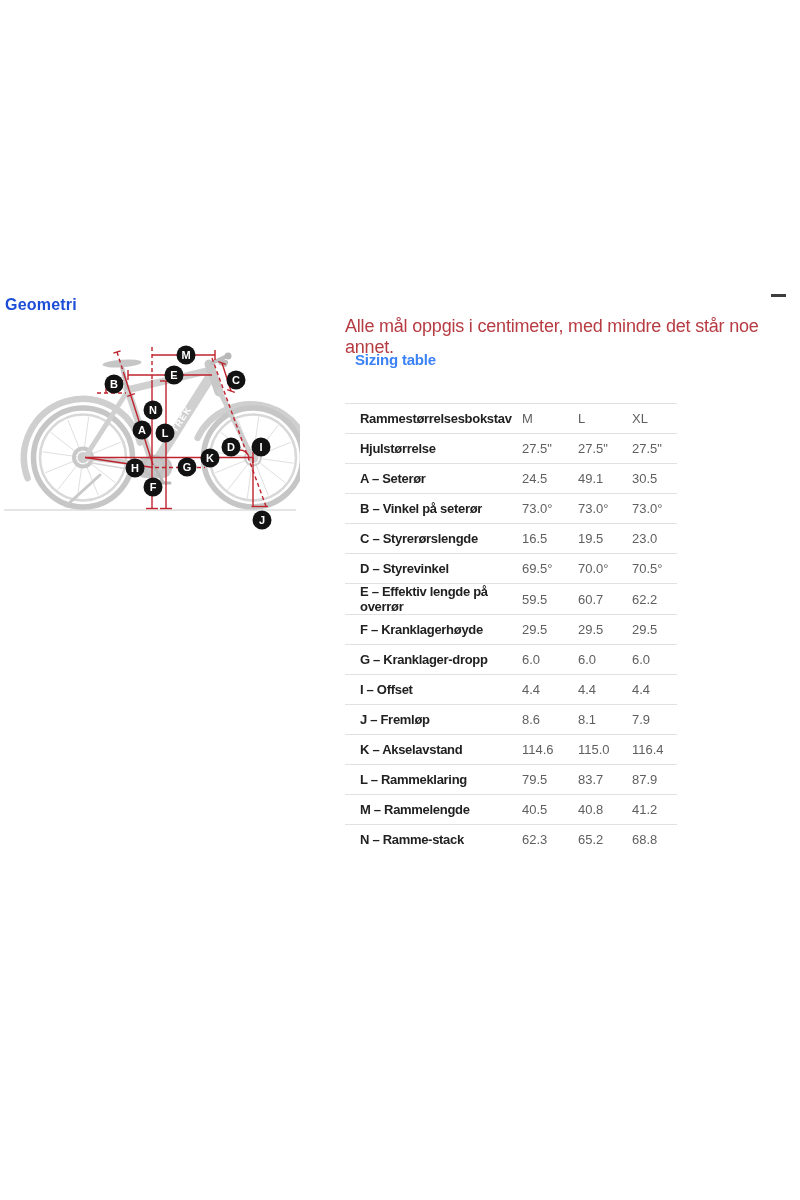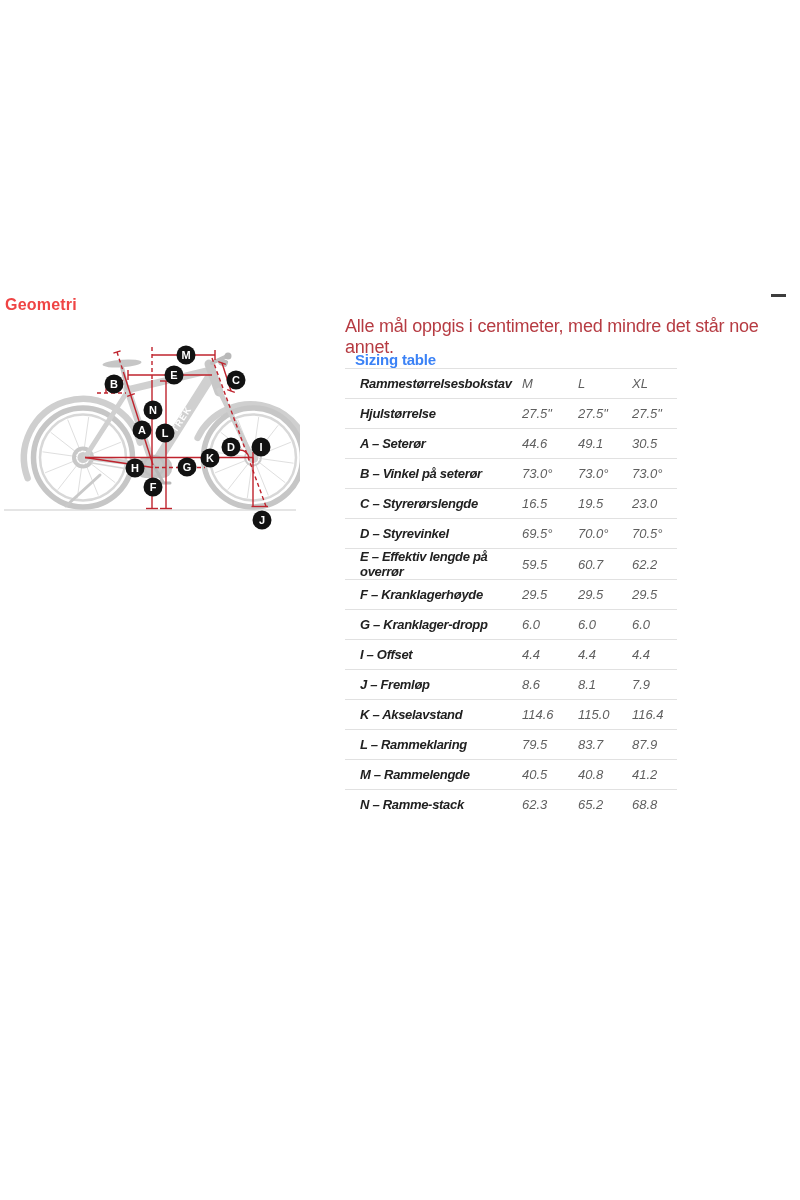--- a/index.html
+++ b/index.html
@@ -1,31 +1,31 @@
 <!DOCTYPE html>
 <html style="--note_red: #b63b42; --line_red: #bf232d; --marker_black: #121212; --divider: #e1e1e1; --label_text: #212121; --value_text: #5f5f5f;"><head>
 <meta charset="utf-8">
 <style>
   html,body{margin:0;padding:0;background:#fff;}
   .page{position:relative;width:800px;height:1200px;background:#fff;overflow:hidden;
         font-family:"Liberation Sans",sans-serif;}
 
   .sec-title{position:absolute;left:5px;top:283px;font-size:16px;font-weight:700;
-             color:#ef4444;letter-spacing:.2px;}
+             color:#1d4ed8;letter-spacing:.2px;}
   .collapse-btn{position:absolute;left:766px;top:282px;width:24px;height:18px;border:none;
                 background:transparent;padding:0;cursor:pointer;}
   .minus-bar{width:15px;height:3px;background:#3d3d3d;margin:8px auto 0 auto;}
 
   .note{position:absolute;left:345px;top:316px;font-size:18px;letter-spacing:-.2px;
         color:var(--note_red,#b63b42);}
   .sizing-title{position:absolute;left:355px;top:351px;font-size:15px;font-weight:700;
         letter-spacing:-.2px;color:#3b82f6;}
 
-  .geo-table{position:absolute;left:345px;top:368px;width:332px;border-collapse:collapse;
-        table-layout:fixed;border-top:1px solid var(--divider,#e1e1e1);font-style:italic;}
+  .geo-table{position:absolute;left:345px;top:403px;width:332px;border-collapse:collapse;
+        table-layout:fixed;border-top:1px solid var(--divider,#e1e1e1);}
   .geo-table td{height:29px;vertical-align:middle;font-size:13px;padding:0;}
   .geo-table tr:not(:last-child) td{border-bottom:1px solid var(--divider,#e1e1e1);}
   .geo-table td.lbl{padding-left:15px;font-weight:700;letter-spacing:-.3px;
         color:var(--label_text,#212121);}
   .geo-table td.val{color:var(--value_text,#5f5f5f);}
 
   svg.diagram{position:absolute;left:0;top:330px;}
   .bike line,.bike path,.bike circle{stroke-linecap:round;}
   .ground{stroke:#dcdcdc;stroke-width:1.5;}
   .spoke{stroke:#dfdfdf;stroke-width:1;}
@@ -67,21 +67,21 @@
           <td class="val">XL</td>
         </tr>
         <tr>
           <td class="lbl">Hjulstørrelse</td>
           <td class="val">27.5"</td>
           <td class="val">27.5"</td>
           <td class="val">27.5"</td>
         </tr>
         <tr>
           <td class="lbl">A – Seterør</td>
-          <td class="val">44.6</td>
+          <td class="val">24.5</td>
           <td class="val">49.1</td>
           <td class="val">30.5</td>
         </tr>
         <tr>
           <td class="lbl">B – Vinkel på seterør</td>
           <td class="val">73.0°</td>
           <td class="val">73.0°</td>
           <td class="val">73.0°</td>
         </tr>
         <tr>

